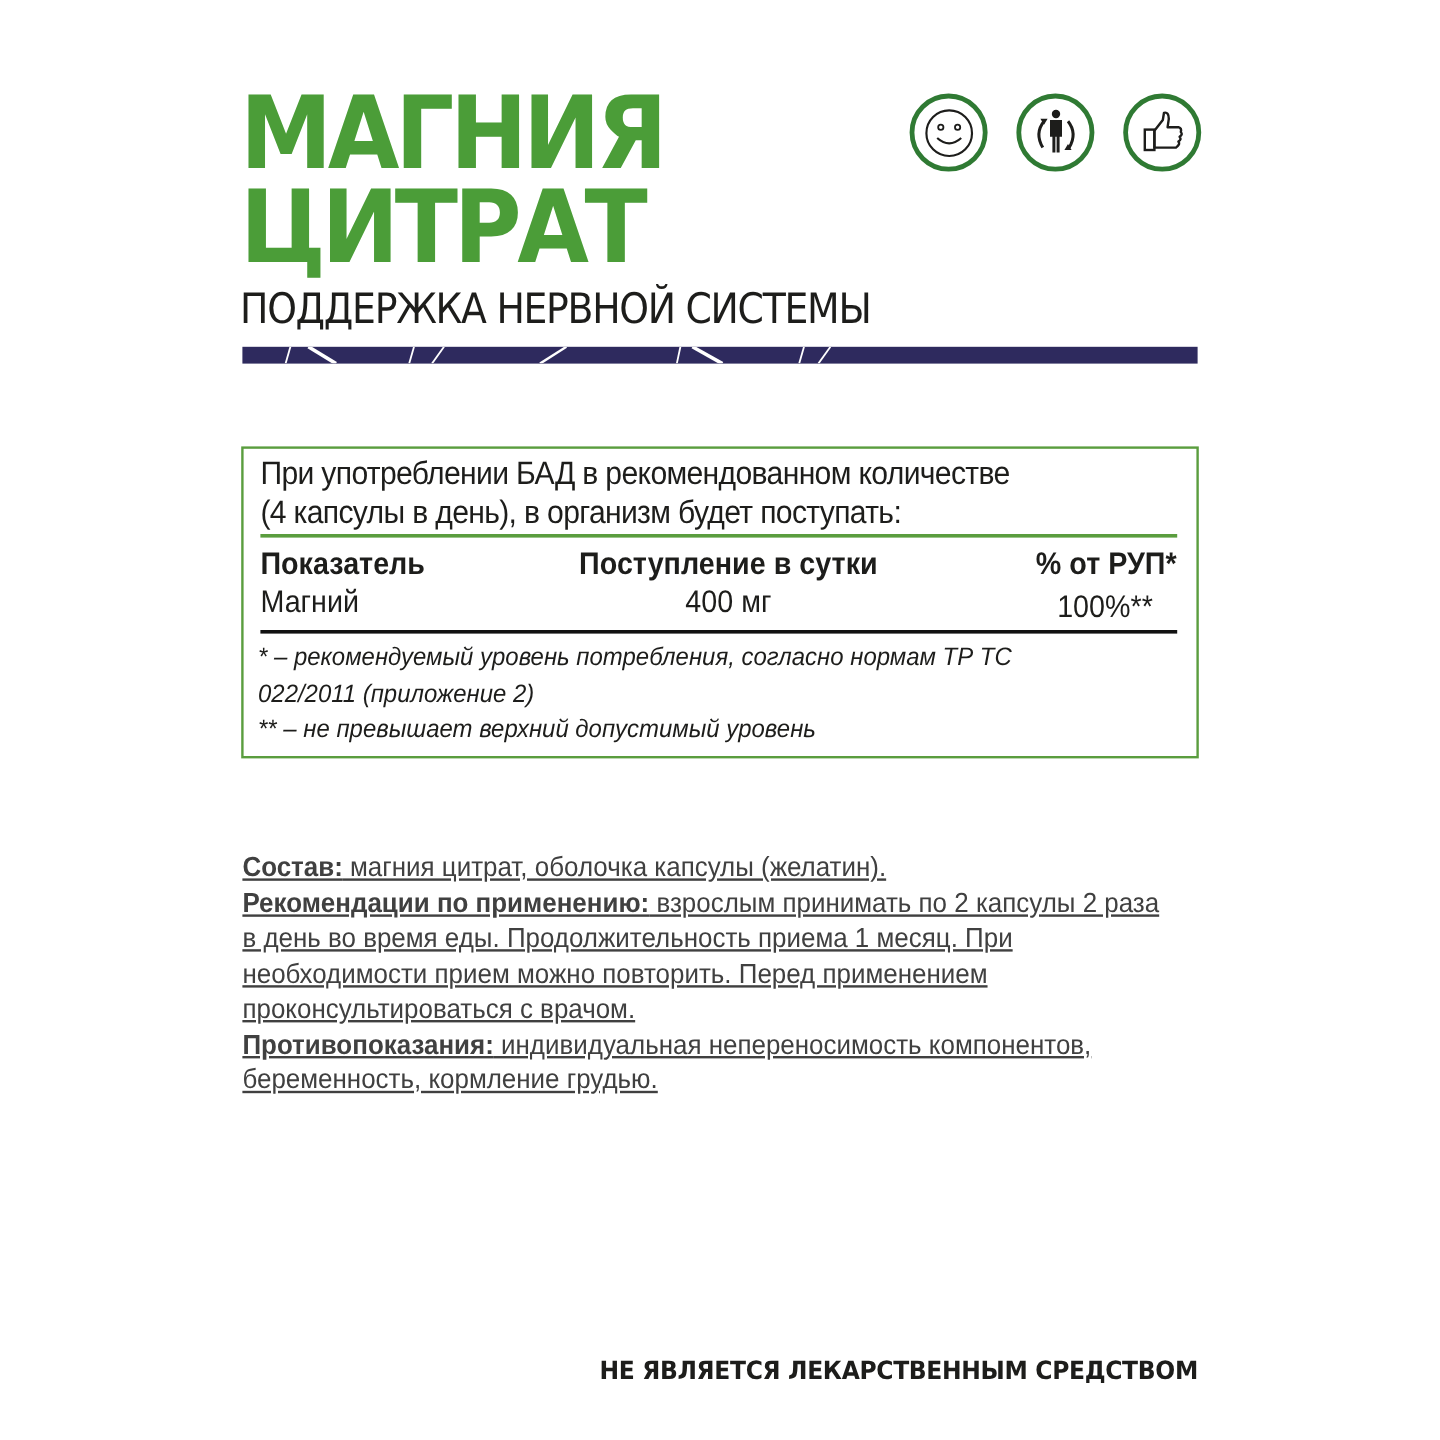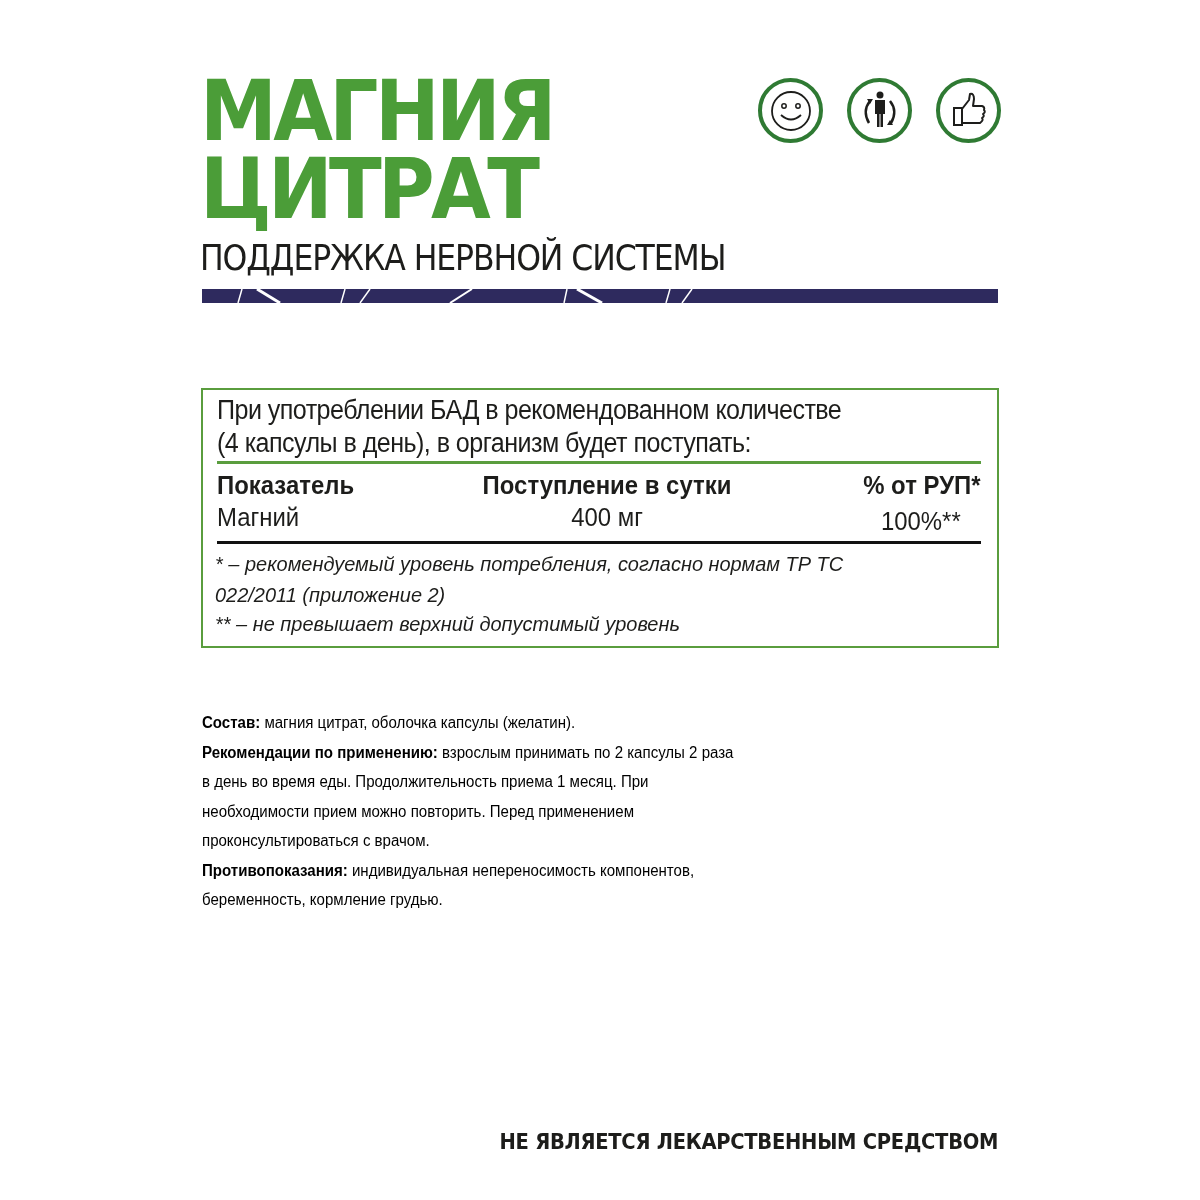--- a/index.html
+++ b/index.html
@@ -25,21 +25,21 @@
       display:flex; align-items:center; justify-content:center; background:#fff;
     }
     .band {
       position:absolute; left:202px; top:289px; width:796px; height:14px;
       background:#2e2a5e; overflow:hidden;
     }
     .band svg { position:absolute; left:0; top:0; }
 
     .infobox {
       position:absolute; left:201px; top:372px; width:798px; height:260px;
-      border:2px solid #5a9d3e; background:#fff;margin-top:16px;
+      border:2px solid #5a9d3e; background:#fff;
     }
     .intro {
       position:absolute; left:14px; top:4px; font-size:27px; line-height:33px;
       color:#1d1d1b; letter-spacing:-0.6px; transform:scaleX(0.93); transform-origin:left top; white-space:nowrap;
     }
     .green-rule { position:absolute; left:14px; right:16px; top:71px; height:3px; background:#5a9d3e; }
     .tbl-head, .tbl-row { position:absolute; left:14px; right:16px; font-size:26px; }
     .tbl-head { top:80px; font-weight:bold; }
     .tbl-row { top:112px; }
     .c1 { position:absolute; left:0; transform:scaleX(0.92); transform-origin:left top; white-space:nowrap; }
@@ -48,21 +48,21 @@
     .tbl-row .c2 { left:220px; width:340px; }
     .tbl-row .c3 { right:20px; top:4px; }
     .black-rule { position:absolute; left:14px; right:16px; top:151px; height:3px; background:#111; }
     .note {
       position:absolute; left:12px; font-style:italic; font-size:21px; line-height:28px;
       color:#1d1d1b; white-space:nowrap; transform:scaleX(0.95); transform-origin:left top;
     }
 
     .body-text {
       position:absolute; left:202px; top:708px; width:800px;
-      font-size:16px; line-height:29.5px; color:#000000;
+      font-size:23px; line-height:29.5px; color:#404040;text-decoration:underline;
     }
     .body-text p { white-space:nowrap; transform:scaleX(0.94); transform-origin:left top; }
     .body-text b { font-weight:bold; }
 
     .footer {
       position:absolute; right:202px; top:1130px;
       font-family:"DejaVu Sans", sans-serif; font-weight:bold; font-size:21px;
       color:#1d1d1b; white-space:nowrap; letter-spacing:-0.3px;
       transform:scaleX(0.93); transform-origin:right top;
     }

